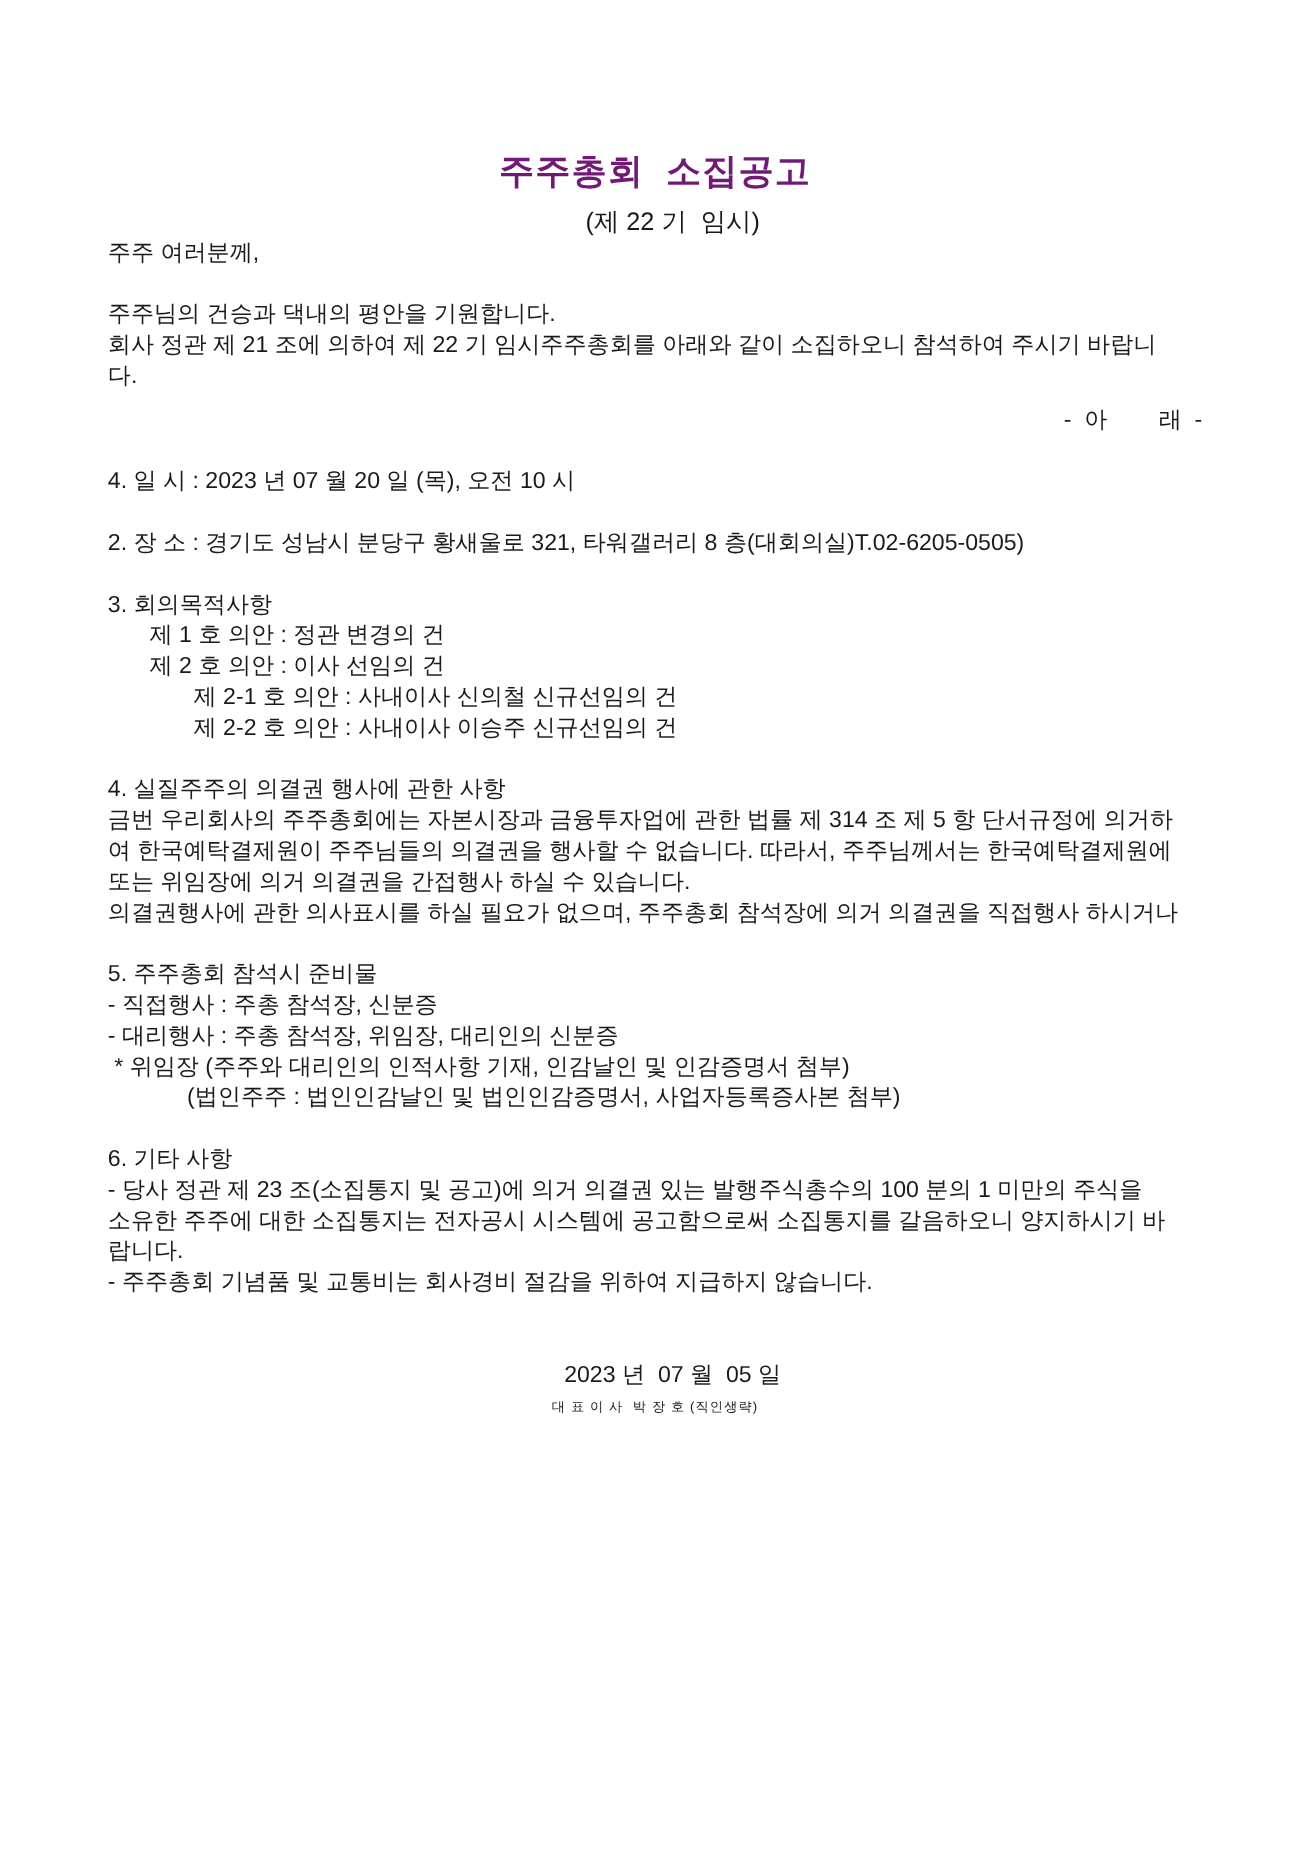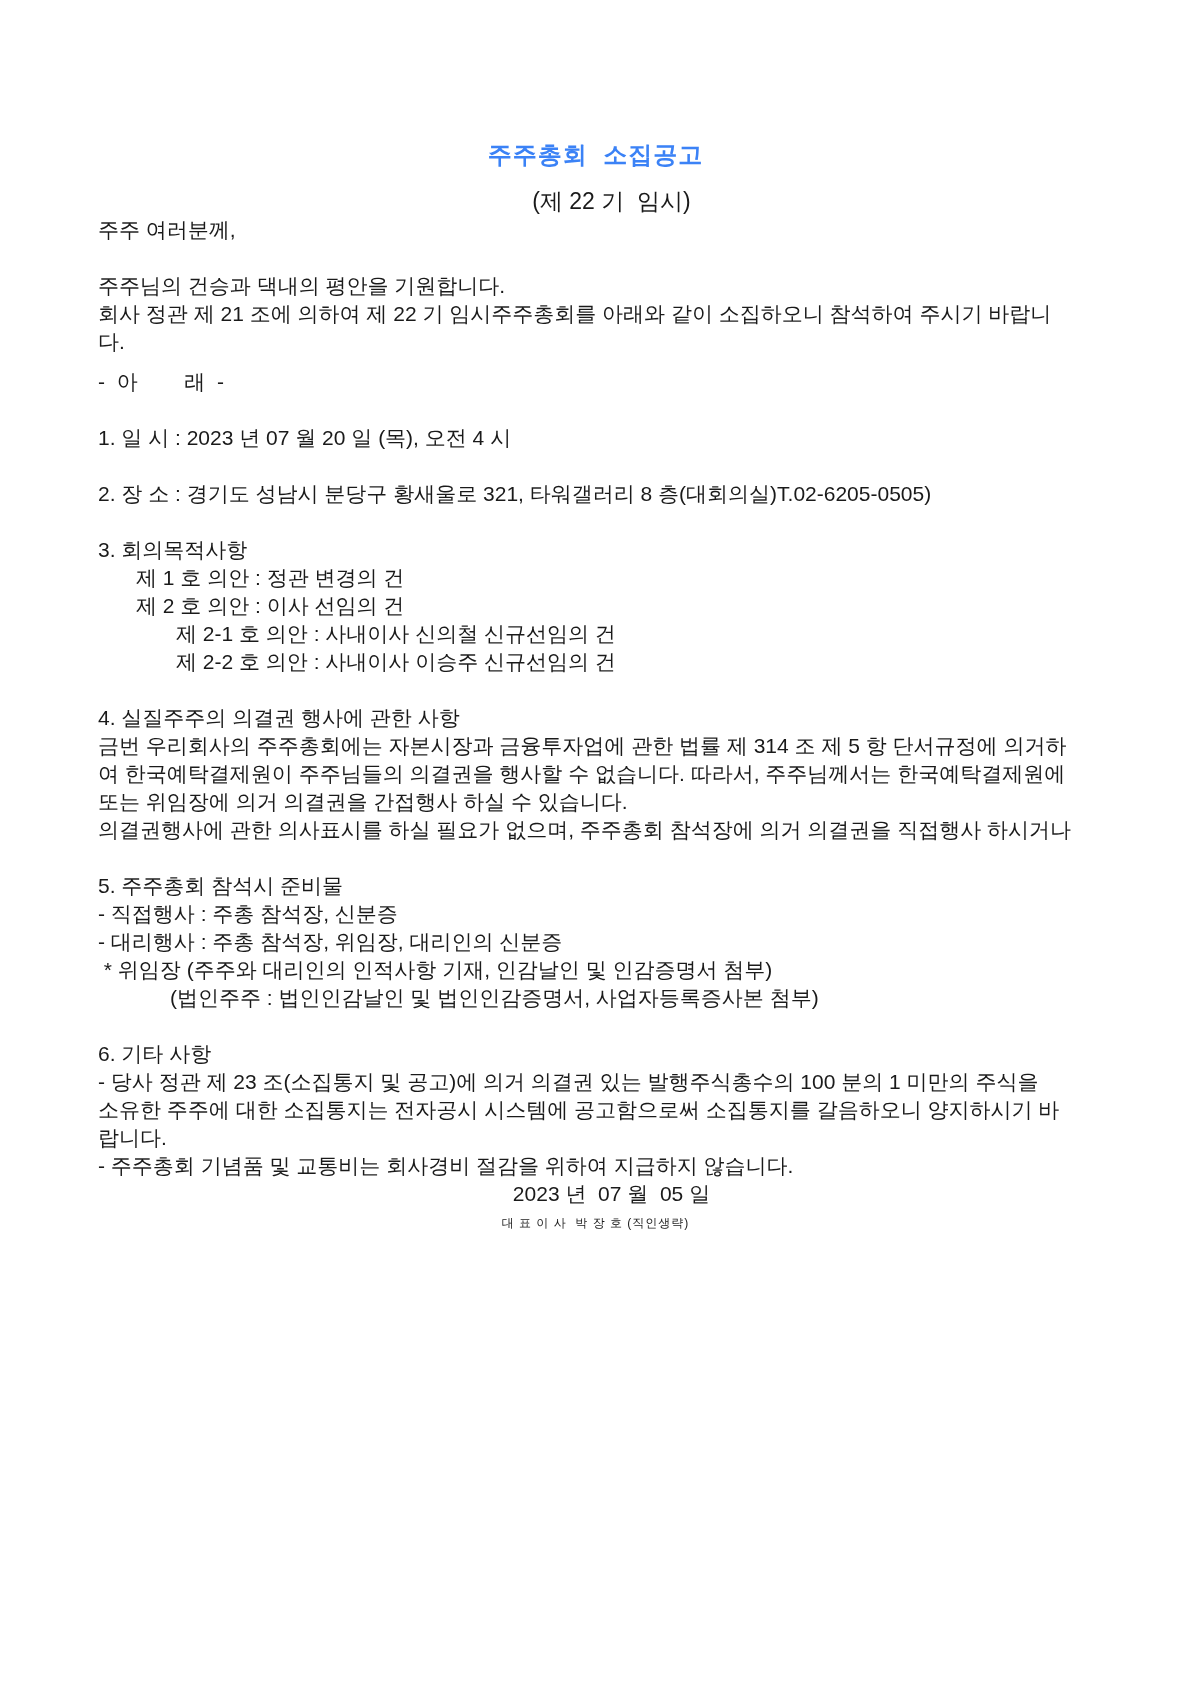--- a/index.html
+++ b/index.html
@@ -8,24 +8,24 @@
     width: 1191px; height: 1684px;
     font-family: "Liberation Sans", sans-serif;
     color: #1a1a1a;
     overflow: hidden;
   }
   .page { position: relative; width: 1191px; height: 1684px; background: #ffffff; }
 
   .doc-title {
     padding-top: 132px;
     text-align: center;
-    font-size: 24px;
+    font-size: 32px;
     font-weight: 700;
     line-height: 46px;
-    color: #3b82f6;
+    color: #701a75;
     letter-spacing: 1px;
     white-space: pre-wrap;
   }
   .doc-subtitle {
     margin-top: 8px;
     text-align: center;
     font-size: 23px;
     line-height: 30px;
     white-space: pre-wrap;
     padding-left: 32px;
@@ -34,27 +34,28 @@
   .content {
     margin: 0 98px;
     font-size: 21px;
     line-height: 28px;
   }
   .line { white-space: pre-wrap; }
 
   .mt1 { margin-top: 28px; }   
   .greeting { }
 
-  .center { text-align: left; margin-top: 12px; }
+  .center { text-align: right; margin-top: 12px; }
 
   .ind1 { padding-left: 38px; }   
   .ind2 { padding-left: 78px; }   
   .ind-corp { padding-left: 72px; } 
 
   .footer-date {
+    margin-top: 56px;
     text-align: center;
     font-size: 21px;
     line-height: 28px;
     white-space: pre-wrap;
     padding-left: 32px;
   }
   .company-name {
     margin-top: 58px;
     text-align: center;
     font-size: 24px;
@@ -84,21 +85,21 @@
     <div class="line greeting">주주 여러분께,</div>
 
     <div class="mt1">
       <div class="line">주주님의 건승과 댁내의 평안을 기원합니다.</div>
       <div class="line">회사 정관 제 21 조에 의하여 제 22 기 임시주주총회를 아래와 같이 소집하오니 참석하여 주시기 바랍니</div>
       <div class="line">다.</div>
     </div>
 
     <div class="line center mt1">-  아        래  -</div>
 
-    <div class="line mt1">1. 일 시 : 2023 년 07 월 20 일 (목), 오전 4 시</div>
+    <div class="line mt1">4. 일 시 : 2023 년 07 월 20 일 (목), 오전 10 시</div>
 
     <div class="line mt1">2. 장 소 : 경기도 성남시 분당구 황새울로 321, 타워갤러리 8 층(대회의실)T.02-6205-0505)</div>
 
     <div class="mt1">
       <div class="line">3. 회의목적사항</div>
       <div class="line ind1">제 1 호 의안 : 정관 변경의 건</div>
       <div class="line ind1">제 2 호 의안 : 이사 선임의 건</div>
       <div class="line ind2">제 2-1 호 의안 : 사내이사 신의철 신규선임의 건</div>
       <div class="line ind2">제 2-2 호 의안 : 사내이사 이승주 신규선임의 건</div>
     </div>

